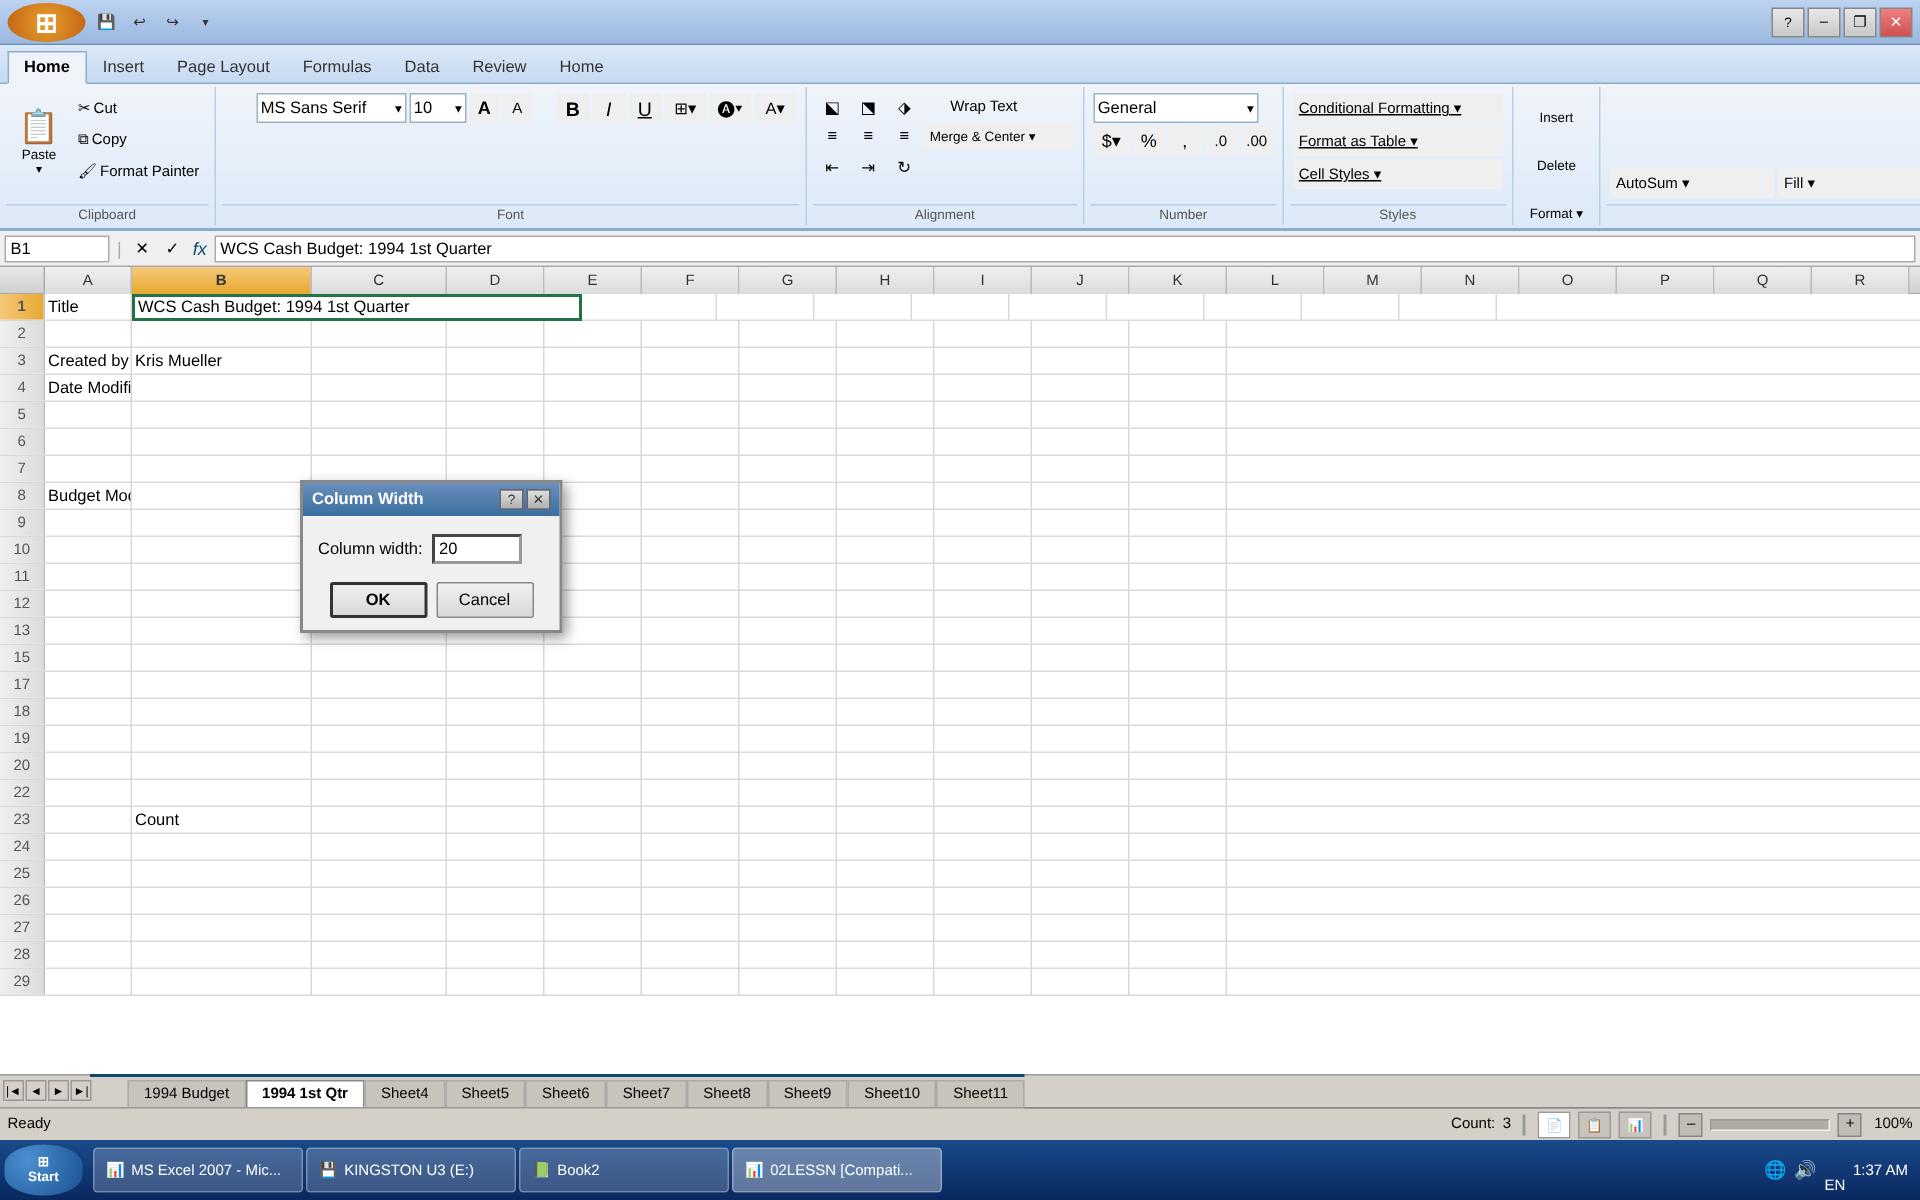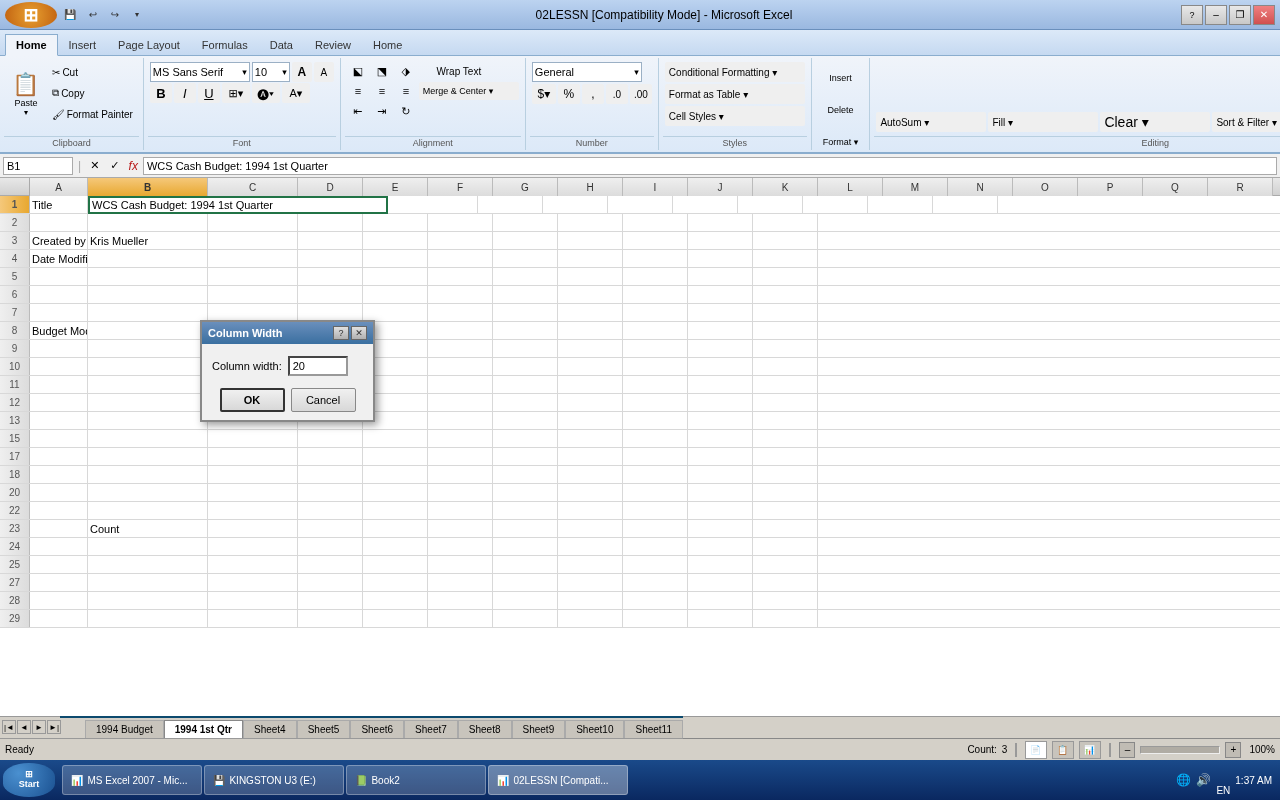--- a/index.html
+++ b/index.html
@@ -150,21 +150,21 @@
     #formula-input {
       flex: 1;
       height: 18px;
       border: 1px solid #aaa;
       background: white;
       font-size: 11px;
       padding: 0 3px;
       display: flex;
       align-items: center;
     }
-    .fx-label { font-size: 12px; color: #b91c1c; font-style: italic; padding: 0 2px; }
+    .fx-label { font-size: 12px; color: #0c4a6e; font-style: italic; padding: 0 2px; }
 
     
     #spreadsheet {
       display: flex;
       flex-direction: column;
       background: white;
       flex: 1;
       overflow: hidden;
     }
 
@@ -407,21 +407,20 @@
         <div class="office-btn">
           <span style="font-size:18px; color:white; font-weight:bold;">⊞</span>
         </div>
         <div class="quick-access">
           <button class="qa-btn">💾</button>
           <button class="qa-btn">↩</button>
           <button class="qa-btn">↪</button>
           <button class="qa-btn" style="font-size:8px;">▾</button>
         </div>
       </div>
-      <div class="title-center">02LESSN [Compatibility Mode] - Microsoft Excel</div>
       <div class="title-right">
         <button class="title-btn" style="font-size:9px;">?</button>
         <button class="title-btn">–</button>
         <button class="title-btn">❐</button>
         <button class="title-btn close">✕</button>
       </div>
     </div>
 
     <div id="ribbon-tabs">
       <div class="ribbon-tab active">Home</div>
@@ -454,21 +453,21 @@
             <div class="ribbon-btn-small">
               <span>🖌</span>
               <span>Format Painter</span>
             </div>
           </div>
         </div>
         <div class="ribbon-group-label">Clipboard</div>
       </div>
 
       <div class="ribbon-group">
-        <div class="ribbon-group-content" style="flex-direction:column; gap:1px;">
+        <div class="ribbon-group-content" style="gap:16px;margin-left:21px;">
           <div style="display:flex; gap:2px; align-items:center;">
             <div class="font-name-box">
               <span>MS Sans Serif</span>
               <span style="margin-left:auto; font-size:9px;">▾</span>
             </div>
             <div class="font-size-box">
               <span>10</span>
               <span style="margin-left:auto; font-size:9px;">▾</span>
             </div>
             <button class="ribbon-btn-small" style="width:20px; height:20px; justify-content:center; font-weight:bold; font-size:12px;">A</button>
@@ -520,21 +519,21 @@
             <button class="ribbon-btn-small" style="width:22px; height:20px; justify-content:center; font-size:12px;">%</button>
             <button class="ribbon-btn-small" style="width:22px; height:20px; justify-content:center; font-size:12px;">,</button>
             <button class="ribbon-btn-small" style="width:22px; height:20px; justify-content:center;">.0</button>
             <button class="ribbon-btn-small" style="width:22px; height:20px; justify-content:center;">.00</button>
           </div>
         </div>
         <div class="ribbon-group-label">Number</div>
       </div>
 
       <div class="ribbon-group">
-        <div class="ribbon-group-content" style="flex-direction:column; gap:2px;">
+        <div class="ribbon-group-content" style="flex-direction:column; gap:2px;text-decoration:underline;">
           <button class="ribbon-btn-small" style="height:20px; width:140px; font-size:10px;">Conditional Formatting ▾</button>
           <button class="ribbon-btn-small" style="height:20px; width:140px; font-size:10px;">Format as Table ▾</button>
           <button class="ribbon-btn-small" style="height:20px; width:140px; font-size:10px;">Cell Styles ▾</button>
         </div>
         <div class="ribbon-group-label">Styles</div>
       </div>
 
       <div class="ribbon-group">
         <div class="ribbon-group-content">
           <div style="display:flex; flex-direction:column; gap:2px;">
@@ -823,20 +822,34 @@
             <div class="cell cell-col-d"></div>
             <div class="cell cell-col-e"></div>
             <div class="cell cell-col-f"></div>
             <div class="cell cell-col-g"></div>
             <div class="cell cell-col-h"></div>
             <div class="cell cell-col-i"></div>
             <div class="cell cell-col-j"></div>
             <div class="cell cell-col-k"></div>
           </div>
         <div class="grid-row">
+            <div class="row-num">19</div>
+            <div class="cell cell-col-a"></div>
+            <div class="cell cell-col-b"></div>
+            <div class="cell cell-col-c"></div>
+            <div class="cell cell-col-d"></div>
+            <div class="cell cell-col-e"></div>
+            <div class="cell cell-col-f"></div>
+            <div class="cell cell-col-g"></div>
+            <div class="cell cell-col-h"></div>
+            <div class="cell cell-col-i"></div>
+            <div class="cell cell-col-j"></div>
+            <div class="cell cell-col-k"></div>
+          </div>
+        <div class="grid-row">
             <div class="row-num">20</div>
             <div class="cell cell-col-a"></div>
             <div class="cell cell-col-b"></div>
             <div class="cell cell-col-c"></div>
             <div class="cell cell-col-d"></div>
             <div class="cell cell-col-e"></div>
             <div class="cell cell-col-f"></div>
             <div class="cell cell-col-g"></div>
             <div class="cell cell-col-h"></div>
             <div class="cell cell-col-i"></div>
@@ -882,20 +895,34 @@
             <div class="cell cell-col-e"></div>
             <div class="cell cell-col-f"></div>
             <div class="cell cell-col-g"></div>
             <div class="cell cell-col-h"></div>
             <div class="cell cell-col-i"></div>
             <div class="cell cell-col-j"></div>
             <div class="cell cell-col-k"></div>
           </div>
         <div class="grid-row">
             <div class="row-num">25</div>
+            <div class="cell cell-col-a"></div>
+            <div class="cell cell-col-b"></div>
+            <div class="cell cell-col-c"></div>
+            <div class="cell cell-col-d"></div>
+            <div class="cell cell-col-e"></div>
+            <div class="cell cell-col-f"></div>
+            <div class="cell cell-col-g"></div>
+            <div class="cell cell-col-h"></div>
+            <div class="cell cell-col-i"></div>
+            <div class="cell cell-col-j"></div>
+            <div class="cell cell-col-k"></div>
+          </div>
+        <div class="grid-row">
+            <div class="row-num">26</div>
             <div class="cell cell-col-a"></div>
             <div class="cell cell-col-b"></div>
             <div class="cell cell-col-c"></div>
             <div class="cell cell-col-d"></div>
             <div class="cell cell-col-e"></div>
             <div class="cell cell-col-f"></div>
             <div class="cell cell-col-g"></div>
             <div class="cell cell-col-h"></div>
             <div class="cell cell-col-i"></div>
             <div class="cell cell-col-j"></div>

